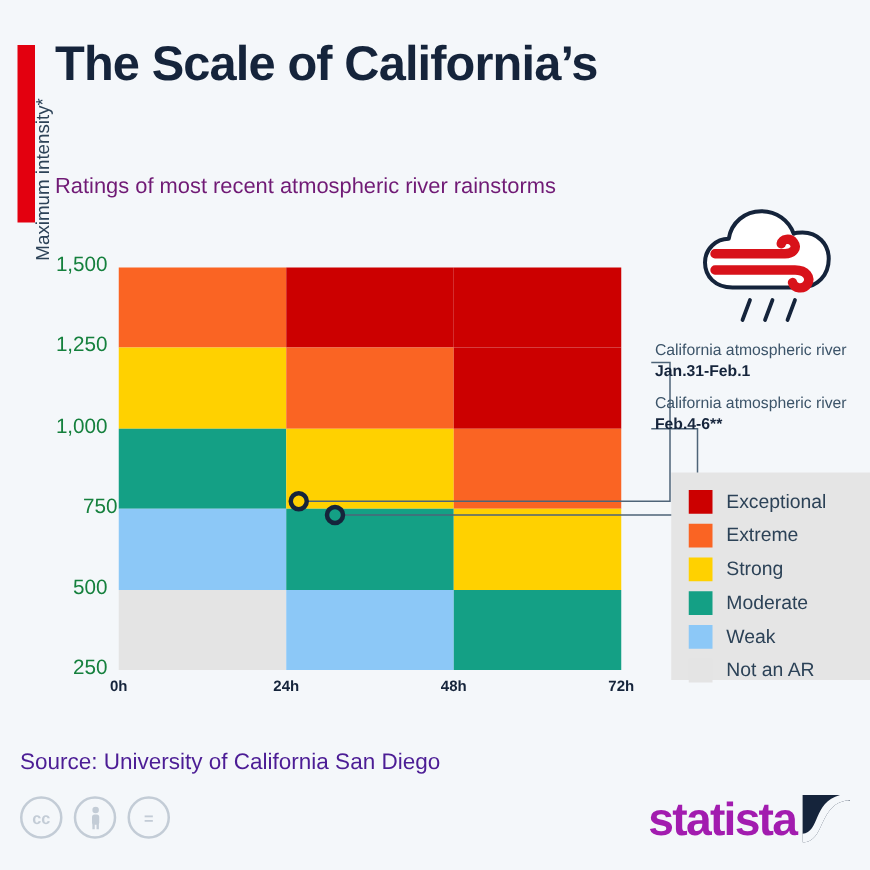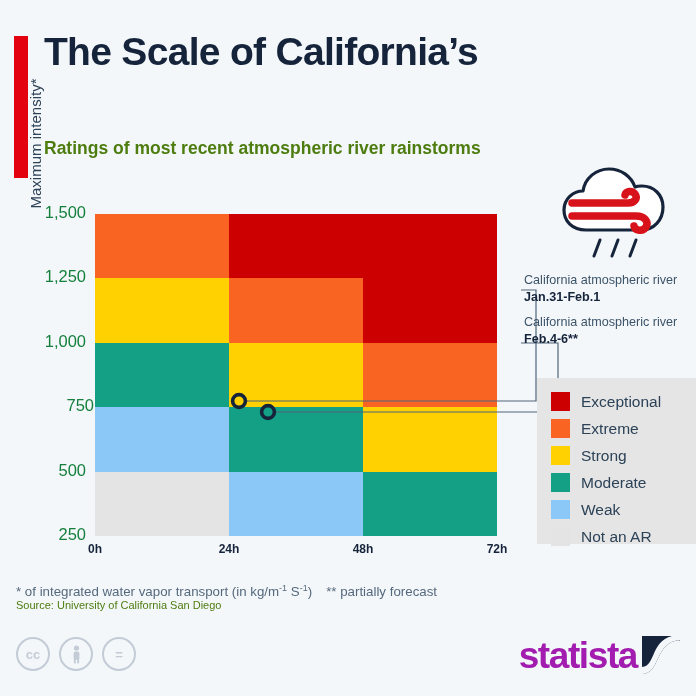--- a/index.html
+++ b/index.html
@@ -19,21 +19,21 @@
     background:#E3000F;
   }
   .title{
     position:absolute;left:44px;top:30px;width:640px;
     font-size:39px;line-height:43px;font-weight:bold;
     letter-spacing:-0.7px;color:#15243B;
   }
   .title .l2{display:block;}
   .subtitle{
     position:absolute;left:44px;top:136px;width:560px;
-    font-size:17.5px;line-height:25px;color:#4d7c0f;font-weight:bold;
+    font-size:17.5px;line-height:25px;color:#701a75;font-weight:normal;
   }
 
   
   .weather-icon{position:absolute;left:556px;top:158px;width:112px;height:108px;}
 
   
   .plot{position:absolute;left:95px;top:214px;width:402px;height:322px;}
   .grid{
     position:absolute;inset:0;
     display:grid;
@@ -75,21 +75,21 @@
   .swatch{width:19px;height:19px;flex:0 0 19px;margin-right:11px;}
   .legend-label{font-size:15.5px;color:#2C4257;}
 
   
   .footnote{
     position:absolute;left:16px;top:578px;width:560px;
     font-size:13.3px;line-height:21px;color:#55697E;
   }
   .footnote .gap{display:inline-block;width:14px;}
   sup{font-size:9px;vertical-align:super;}
-  .source{position:absolute;left:16px;top:599px;font-size:11px;color:#4d7c0f;}
+  .source{position:absolute;left:16px;top:599px;font-size:18px;color:#4c1d95;}
 
   .cc-icons{position:absolute;left:16px;top:637px;display:flex;gap:9px;}
   .cc{
     width:34px;height:34px;border:2px solid #C3CCD6;border-radius:50%;
     display:flex;align-items:center;justify-content:center;
     color:#C3CCD6;font-size:13px;font-weight:bold;box-sizing:border-box;
   }
   .statista{
     position:absolute;right:16px;top:636px;
     display:flex;align-items:center;
@@ -198,23 +198,20 @@
       <div class="legend-row">
         <span class="swatch" style="background: rgb(140, 200, 247);"></span>
         <span class="legend-label">Weak</span>
       </div>
       <div class="legend-row">
         <span class="swatch" style="background: rgb(228, 228, 228);"></span>
         <span class="legend-label">Not an AR</span>
       </div>
     </div>
 
-  <div class="footnote">
-    <span>* of integrated water vapor transport (in kg/m</span><sup>-1</sup><span> S</span><sup>-1</sup><span>)</span><span class="gap"></span><span>** partially forecast</span>
-  </div>
   <div class="source">Source: University of California San Diego</div>
 
   <div class="cc-icons">
     <div class="cc">cc</div>
     <div class="cc">
       <svg width="13" height="19" viewBox="0 0 13 19">
         <circle cx="6.5" cy="3" r="2.6" fill="#C3CCD6"></circle>
         <rect x="3.6" y="6.6" width="5.8" height="8.2" rx="2" fill="#C3CCD6"></rect>
         <rect x="3.9" y="13" width="1.9" height="5.4" fill="#C3CCD6"></rect>
         <rect x="7.2" y="13" width="1.9" height="5.4" fill="#C3CCD6"></rect>

